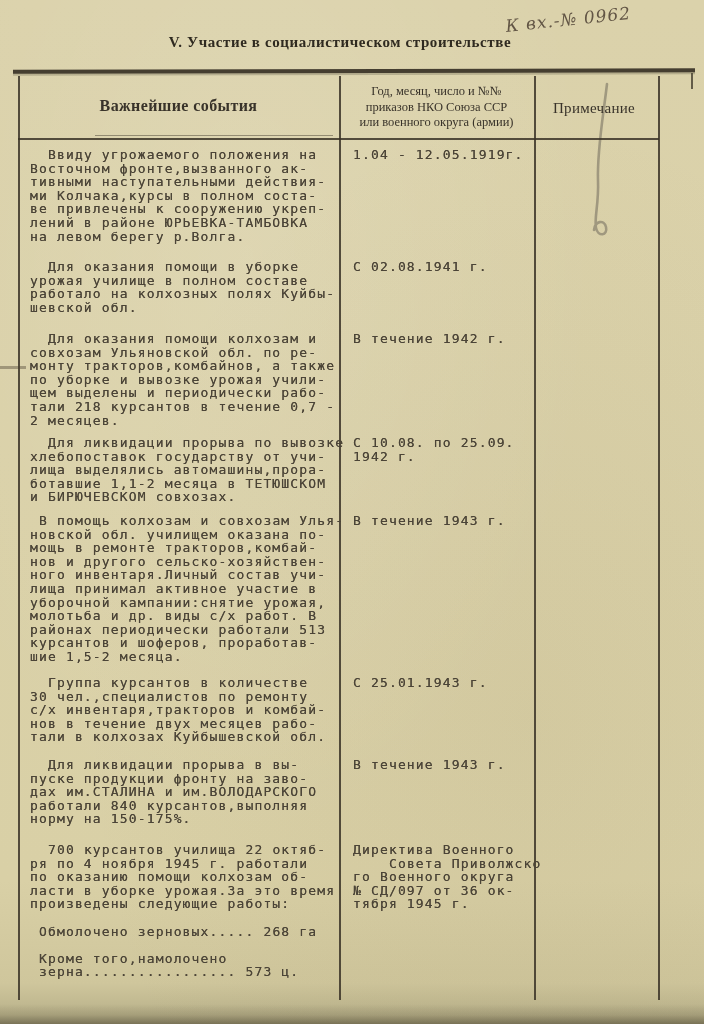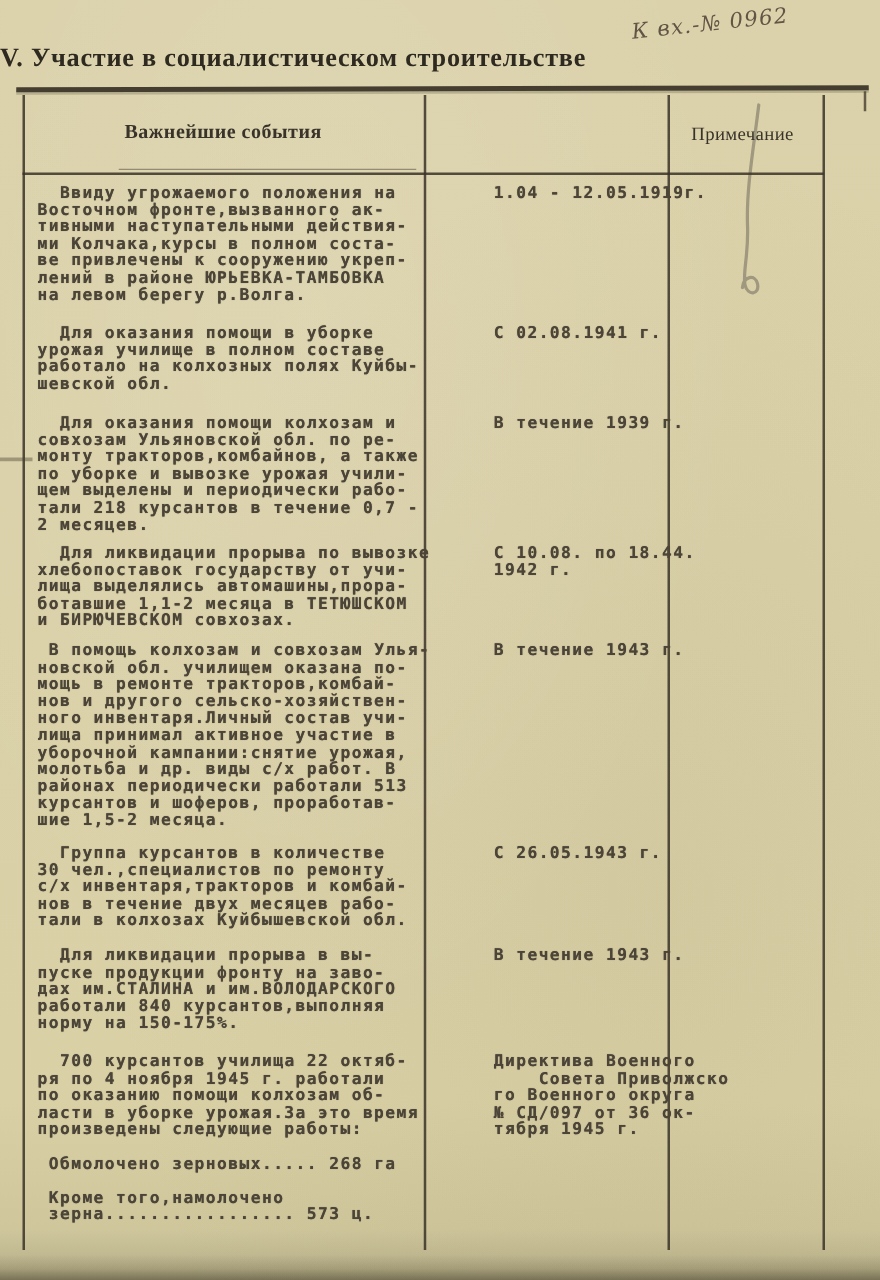--- a/index.html
+++ b/index.html
@@ -9,22 +9,22 @@
       radial-gradient(ellipse at 35% 25%, rgba(255,255,255,.10), rgba(255,255,255,0) 55%),
       radial-gradient(ellipse at 75% 70%, rgba(120,100,60,.07), rgba(120,100,60,0) 60%),
       linear-gradient(180deg,#dbd2ab 0%,#d9d0a6 86%,#cfc69c 96%,#b3ac86 100%);
     font-family:"DejaVu Sans Mono", monospace;
     color:#4b4437;
   }
   .bottom-shadow{position:absolute;left:0;right:0;bottom:0;height:20px;
     background:linear-gradient(180deg,rgba(95,88,62,0) 0%,rgba(95,88,62,.22) 55%,rgba(64,58,40,.5) 100%);}
   .title{
     position:absolute; top:34px; left:0; width:680px; margin:0;
-    text-align:left; font-family:"Liberation Serif", serif; font-weight:bold;
-    font-size:21px; letter-spacing:.6px; color:#2f2a20;
+    text-align:center; font-family:"Liberation Serif", serif; font-weight:bold;
+    font-size:15px; letter-spacing:.6px; color:#2f2a20;
   }
   .stamp{
     position:absolute; top:6px; left:505px; width:190px;
     font-family:"DejaVu Serif", serif; font-style:italic;
     font-size:17px; letter-spacing:1px; color:#55483a;
     transform:rotate(-6deg); opacity:.9;
   }
   .pencil{position:absolute; left:576px; top:80px; opacity:.75;}
   .rule-top{position:absolute; left:13px; top:69px; width:682px; height:3.5px;
     background:#453e30; transform:rotate(-.12deg); box-shadow:0 2px 0 rgba(69,62,48,.25);}
@@ -35,24 +35,23 @@
   .header-underline2{position:absolute; left:95px; top:135px; width:238px; height:1.3px; background:rgba(58,51,39,.45);}
   .th{position:absolute; text-align:center; font-family:"Liberation Serif", serif; color:#39332a; white-space:pre-wrap;}
   .th1{left:18px; top:97px; width:321px; font-weight:bold; font-size:16px; letter-spacing:.4px;}
   .th2{left:339px; top:84px; width:195px; font-size:12.5px; line-height:15.5px;}
   .th3{left:534px; top:100px; width:120px; font-size:15px; letter-spacing:.3px;}
   .row{position:absolute; left:0; width:704px;}
   .cell{
     position:absolute; white-space:pre-wrap;
     font-size:13px; line-height:13.6px; letter-spacing:1.15px;
     text-shadow:0 0 .6px rgba(75,68,55,.85);
-    font-weight:bold;
   }
   .event{left:30px; width:324px;}
-  .date{left:353px; width:200px;margin-left:42px;}
+  .date{left:353px; width:200px;}
   .note{left:540px; width:115px;}
   .margin-mark{position:absolute; left:0; top:366px; width:26px; height:3px; background:rgba(70,60,45,.4);}
 </style>
 </head>
 <body>
 
 <div class="page">
 
   <div class="stamp">К вх.-№ 0962</div>
 
@@ -66,20 +65,23 @@
   <div class="rule-top-tick"></div>
 
   <div class="vline vl-left"></div>
   <div class="vline vl-d1"></div>
   <div class="vline vl-d2"></div>
   <div class="vline vl-right"></div>
   <div class="header-underline"></div>
   <div class="header-underline2"></div>
 
   <div class="th th1">Важнейшие события</div>
+  <div class="th th2">Год, месяц, число и №№
+приказов НКО Союза ССР
+или военного округа (армии)</div>
   <div class="th th3">Примечание</div>
 
   <div class="margin-mark"></div>
 
   <div class="row" style="top:148px">
     <div class="cell event">  Ввиду угрожаемого положения на
 Восточном фронте,вызванного ак-
 тивными наступательными действия-
 ми Колчака,курсы в полном соста-
 ве привлечены к сооружению укреп-
@@ -99,31 +101,31 @@
   </div>
 
   <div class="row" style="top:332px">
     <div class="cell event">  Для оказания помощи колхозам и
 совхозам Ульяновской обл. по ре-
 монту тракторов,комбайнов, а также
 по уборке и вывозке урожая учили-
 щем выделены и периодически рабо-
 тали 218 курсантов в течение 0,7 -
 2 месяцев.</div>
-    <div class="cell date">В течение 1939 г.</div>
+    <div class="cell date">В течение 1942 г.</div>
     <div class="cell note"></div>
   </div>
 
   <div class="row" style="top:436px">
     <div class="cell event">  Для ликвидации прорыва по вывозке
 хлебопоставок государству от учи-
 лища выделялись автомашины,прора-
 ботавшие 1,1-2 месяца в ТЕТЮШСКОМ
 и БИРЮЧЕВСКОМ совхозах.</div>
-    <div class="cell date">С 10.08. по 18.44.
+    <div class="cell date">С 10.08. по 25.09.
 1942 г.</div>
     <div class="cell note"></div>
   </div>
 
   <div class="row" style="top:514px">
     <div class="cell event"> В помощь колхозам и совхозам Улья-
 новской обл. училищем оказана по-
 мощь в ремонте тракторов,комбай-
 нов и другого сельско-хозяйствен-
 ного инвентаря.Личный состав учи-
@@ -136,21 +138,21 @@
     <div class="cell date">В течение 1943 г.</div>
     <div class="cell note"></div>
   </div>
 
   <div class="row" style="top:676px">
     <div class="cell event">  Группа курсантов в количестве
 30 чел.,специалистов по ремонту
 с/х инвентаря,тракторов и комбай-
 нов в течение двух месяцев рабо-
 тали в колхозах Куйбышевской обл.</div>
-    <div class="cell date">С 26.05.1943 г.</div>
+    <div class="cell date">С 25.01.1943 г.</div>
     <div class="cell note"></div>
   </div>
 
   <div class="row" style="top:758px">
     <div class="cell event">  Для ликвидации прорыва в вы-
 пуске продукции фронту на заво-
 дах им.СТАЛИНА и им.ВОЛОДАРСКОГО
 работали 840 курсантов,выполняя
 норму на 150-175%.</div>
     <div class="cell date">В течение 1943 г.</div>

